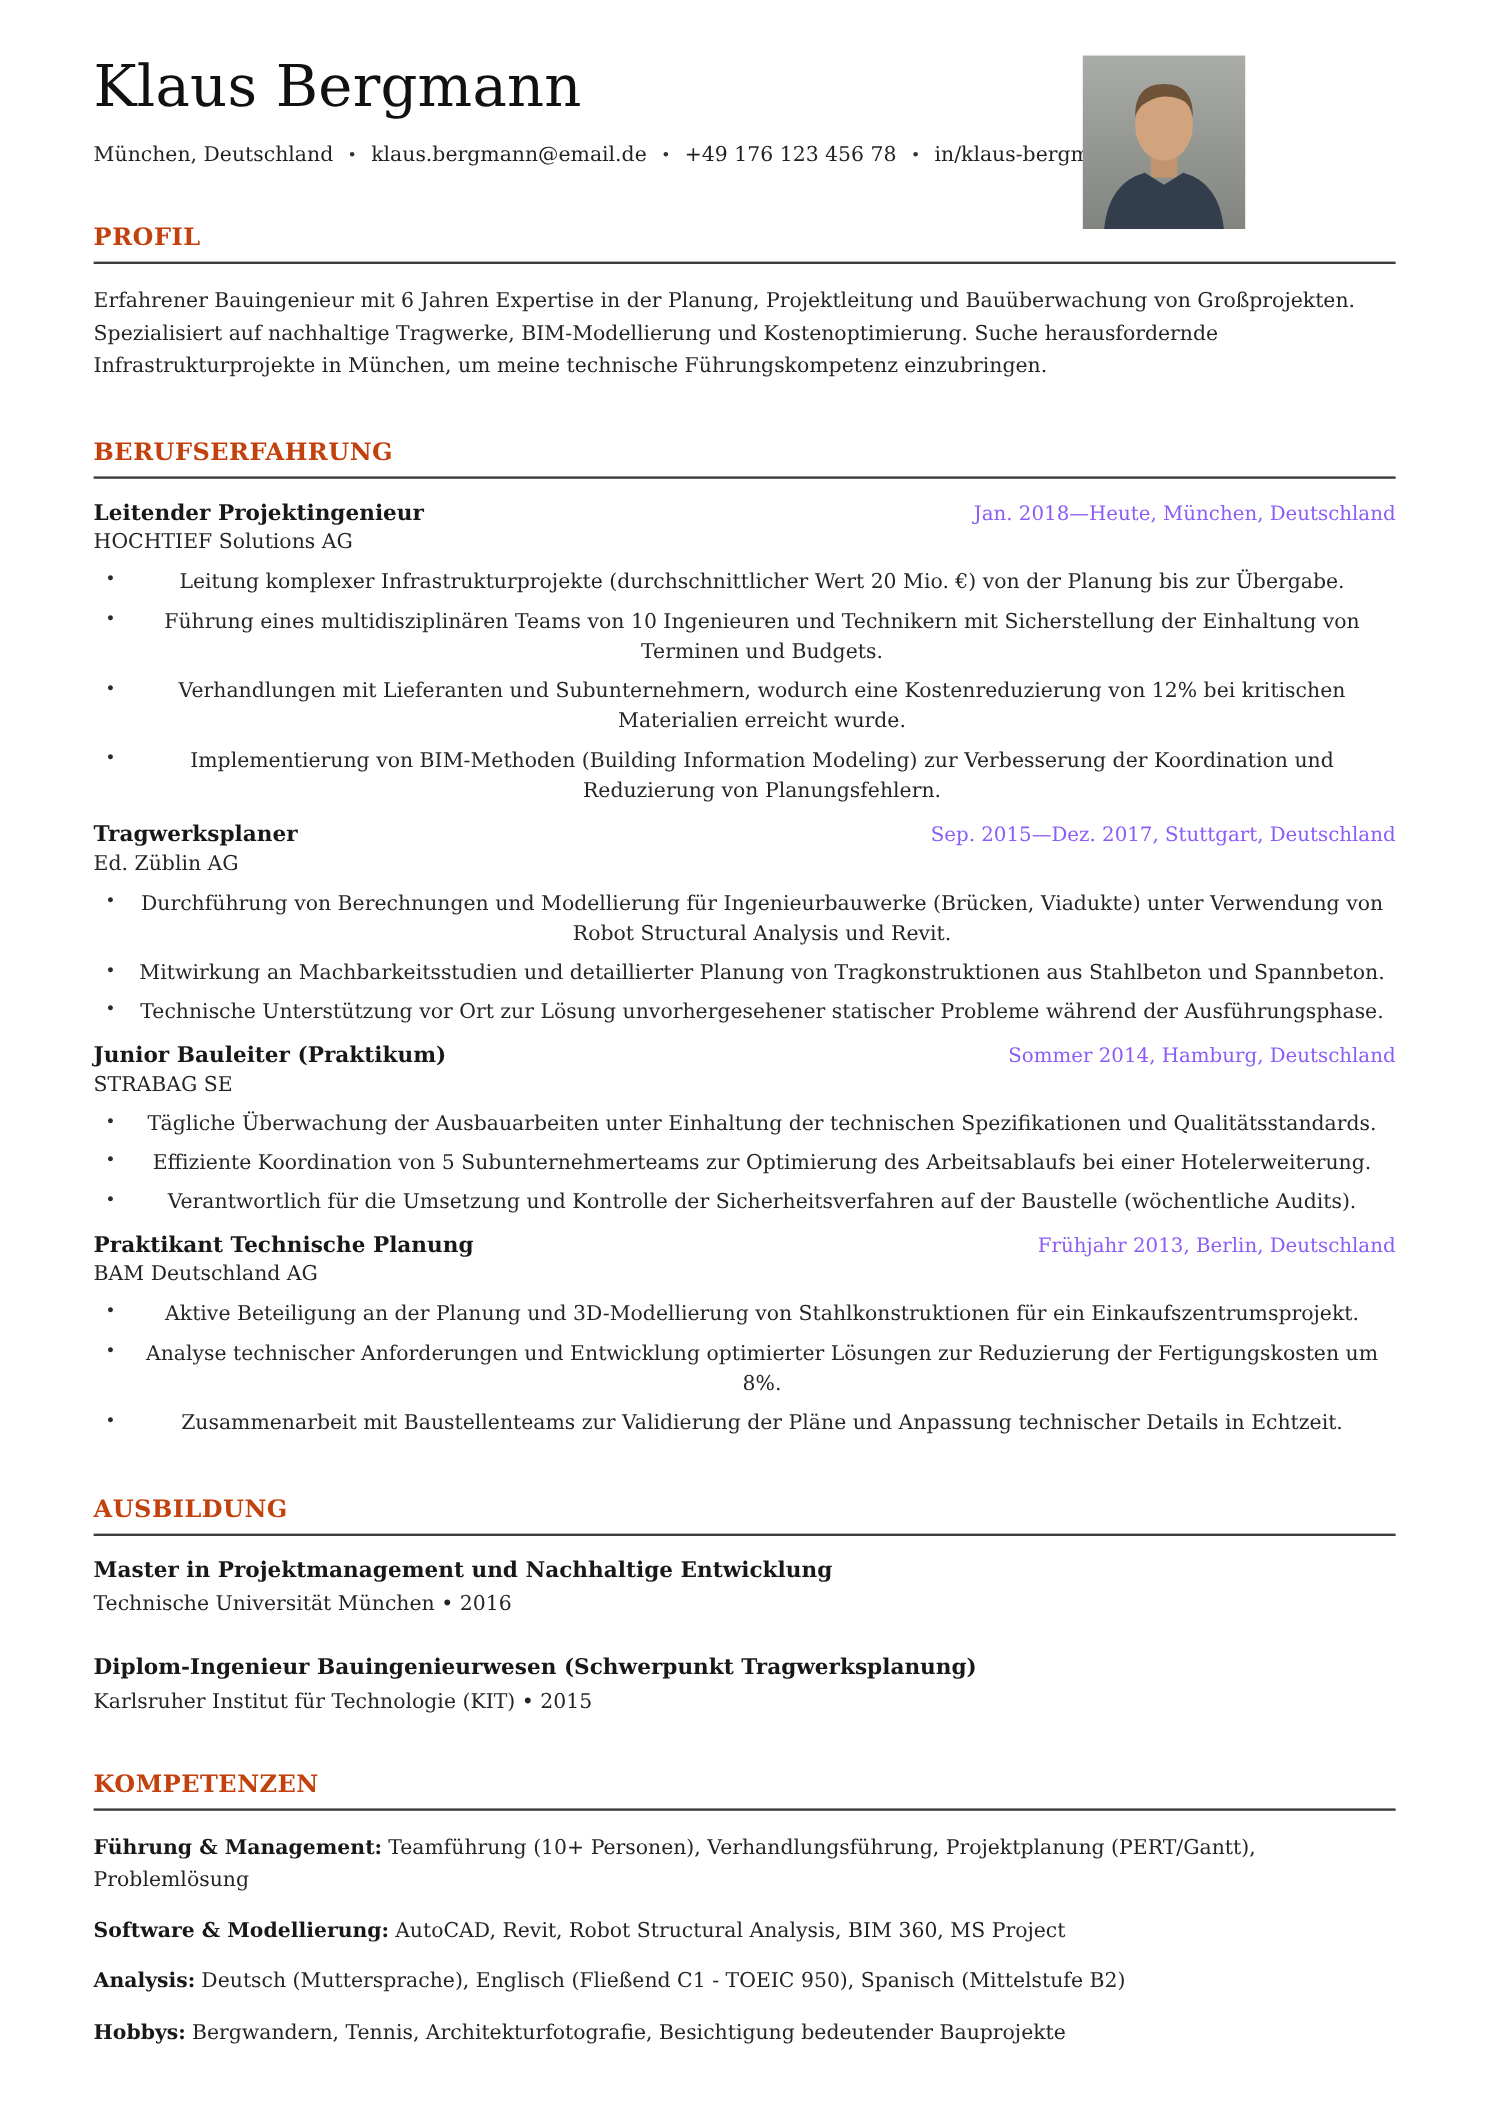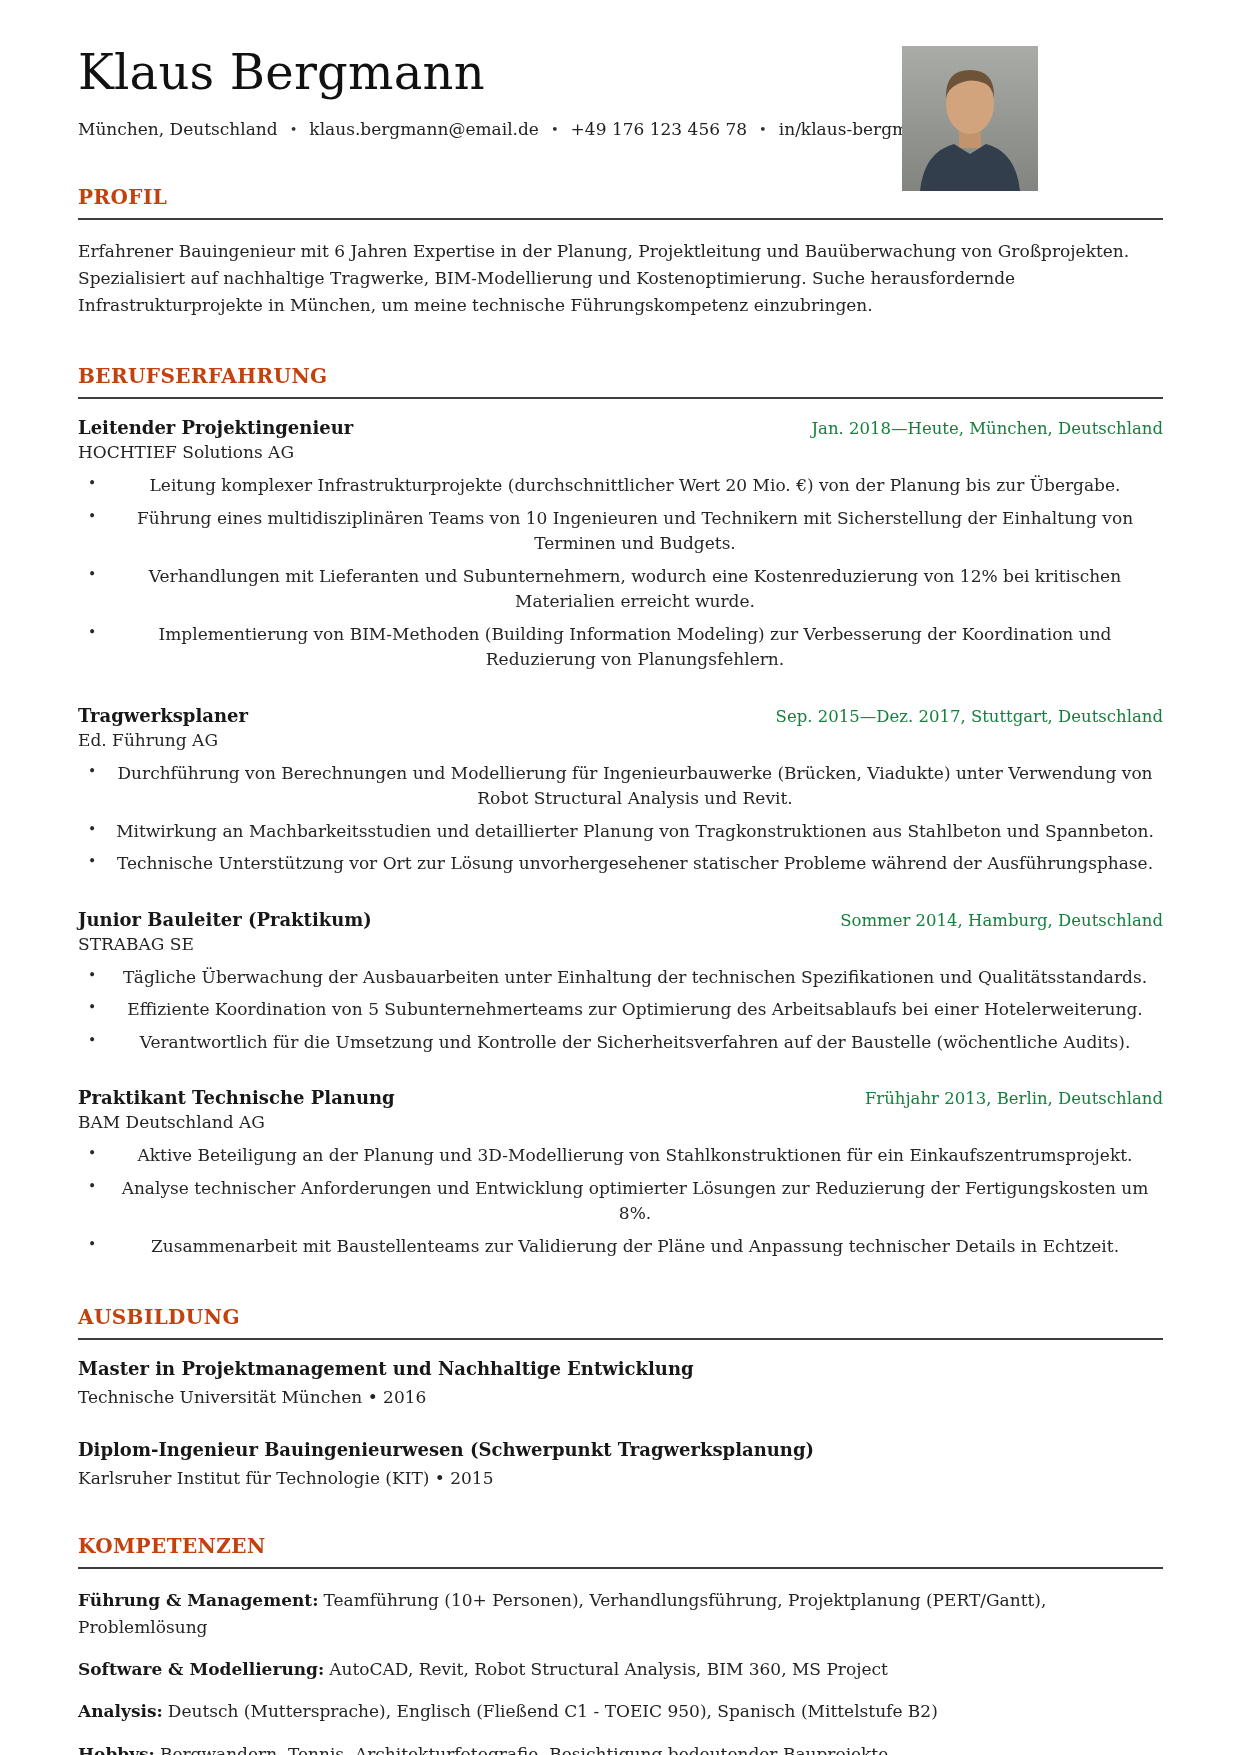--- a/index.html
+++ b/index.html
@@ -58,29 +58,29 @@
   }
   .sec-body { margin-top: 18px; }
 
   .profile-text {
     font-size: 17px;
     line-height: 1.58;
     color: #242424;
   }
 
   
-  .job { margin-top: 32px; }
+  .job { margin-top: 12px; }
   .job:first-child { margin-top: 0; }
   .job-row {
     display: flex;
     justify-content: space-between;
     align-items: baseline;
   }
   .job-title { font-size: 18px; font-weight: 700; color: #181818; }
-  .job-date { font-size: 16.5px; color: #15803d; }
+  .job-date { font-size: 16.5px; color: #8b5cf6; }
   .job-company { font-size: 17px; margin-top: 4px; color: #242424; }
   ul.bullets { list-style: none; margin-top: 11px; text-align: center; }
   ul.bullets li {
     position: relative;
     margin-left: 29px;
     margin-bottom: 7px;
     font-size: 17px;
     line-height: 1.5;
     color: #262626;
   }
@@ -155,21 +155,21 @@
           <li>Verhandlungen mit Lieferanten und Subunternehmern, wodurch eine Kostenreduzierung von 12% bei kritischen Materialien erreicht wurde.</li>
           <li>Implementierung von BIM-Methoden (Building Information Modeling) zur Verbesserung der Koordination und Reduzierung von Planungsfehlern.</li>
         </ul>
       </article>
 
       <article class="job">
         <div class="job-row">
           <h3 class="job-title">Tragwerksplaner</h3>
           <span class="job-date">Sep. 2015—Dez. 2017, Stuttgart, Deutschland</span>
         </div>
-        <div class="job-company">Ed. Führung AG</div>
+        <div class="job-company">Ed. Züblin AG</div>
         <ul class="bullets">
           <li>Durchführung von Berechnungen und Modellierung für Ingenieurbauwerke (Brücken, Viadukte) unter Verwendung von Robot Structural Analysis und Revit.</li>
           <li>Mitwirkung an Machbarkeitsstudien und detaillierter Planung von Tragkonstruktionen aus Stahlbeton und Spannbeton.</li>
           <li>Technische Unterstützung vor Ort zur Lösung unvorhergesehener statischer Probleme während der Ausführungsphase.</li>
         </ul>
       </article>
 
       <article class="job">
         <div class="job-row">
           <h3 class="job-title">Junior Bauleiter (Praktikum)</h3>

